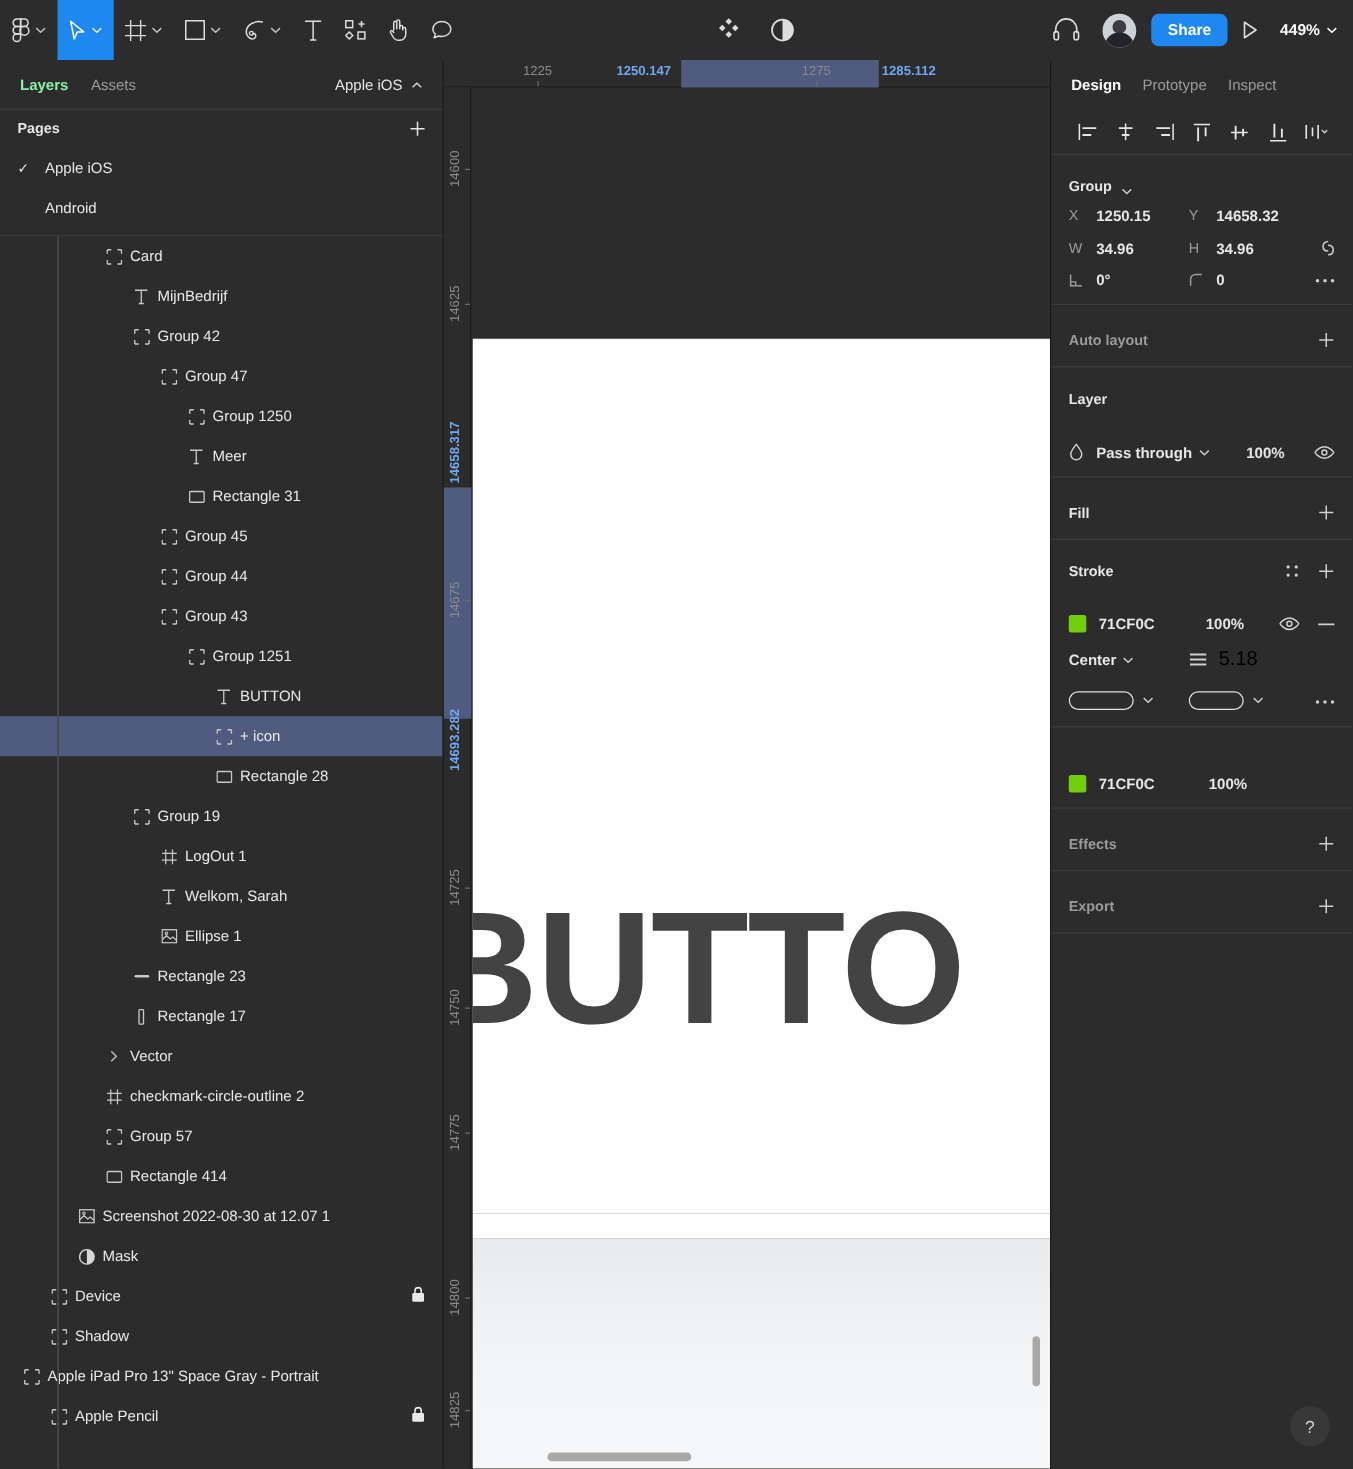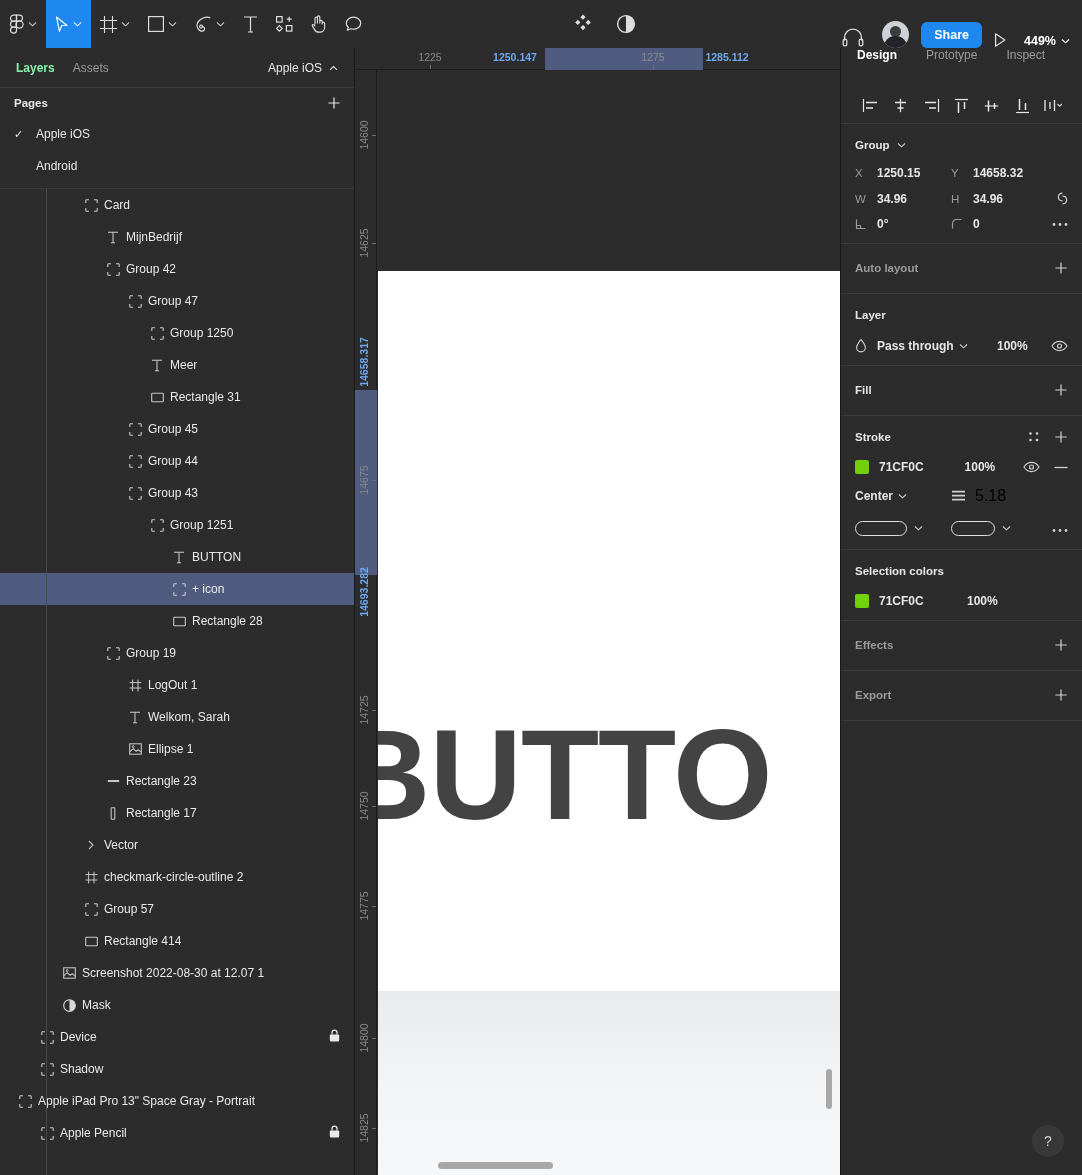--- a/index.html
+++ b/index.html
@@ -19,21 +19,21 @@
   }
   .tb-left { display: flex; align-items: center; height: 48px; }
   .tb-btn {
     height: 48px; display: flex; align-items: center; justify-content: center;
     padding: 0 9px; color: #fff; position: relative;
   }
   .tb-btn.active { background: #1e88f0; }
   .tb-btn svg { display: block; }
   .chev { margin-left: 4px; opacity: .85; }
   .tb-spacer { flex: 1; }
-  .tb-right { display: flex; align-items: flex-end; height: 48px; padding-right: 12px; gap: 2px; }
+  .tb-right { display: flex; align-items: center; height: 48px; padding-right: 12px; gap: 2px; }
   .avatar {
     width: 27px; height: 27px; border-radius: 50%; overflow: hidden;
     background: #cdd2d8; margin: 0 8px 0 10px; position: relative; flex: 0 0 27px;
   }
   .avatar .head { position: absolute; width: 11px; height: 11px; border-radius: 50%; background: #3b3b40; left: 8px; top: 5px; }
   .avatar .body { position: absolute; width: 23px; height: 15px; border-radius: 11px 11px 0 0; background: #23242a; left: 2px; top: 15px; }
   .share-btn {
     background: #1e88f0; color: #fff; font-size: 12.5px; font-weight: bold;
     border-radius: 6px; padding: 7px 13px; line-height: 1; margin: 0 2px;
   }
@@ -130,42 +130,42 @@
     position: absolute; left: -40px; top: 640px;
     font-size: 128px; font-weight: bold; color: #434343; letter-spacing: -1px;
     white-space: nowrap; line-height: 1;
   }
 
   
   .right-panel {
     width: 242px; flex: 0 0 242px; background: #2c2c2c; border-left: 1px solid #1a1a1a;
     display: flex; flex-direction: column; position: relative; min-height: 0;
   }
-  .rp-tabs { height: 40px; display: flex; align-items: flex-start; padding: 0 16px; gap: 29px; flex: 0 0 40px;}
+  .rp-tabs { height: 40px; display: flex; align-items: center; padding: 0 16px; gap: 17px; flex: 0 0 40px;}
   .rp-tab { font-size: 12px; color: #9b9b9b; }
   .rp-tab.active { color: #fff; font-weight: bold; }
   .align-row {
     height: 36px; display: flex; align-items: center; padding: 0 14px; gap: 0;
     border-bottom: 1px solid #3b3b3b;
   }
   .align-btn { flex: 1; display: flex; align-items: center; justify-content: center; color: #e6e6e6; height: 28px; }
   .sec { border-bottom: 1px solid #3b3b3b; padding: 10px 0 12px; }
   .sec-head {
-    display: flex; align-items: center; padding: 0 14px; height: 22px;
+    display: flex; align-items: flex-end; padding: 0 14px; height: 22px;
     font-size: 11.5px; font-weight: bold; color: #e6e6e6;
   }
   .sec-head.dim { color: #9b9b9b; }
   .sec-head .right-ic { margin-left: auto; display: flex; align-items: center; gap: 14px; color: #d0d0d0; }
   .prop-grid { display: flex; padding: 0 14px; margin-top: 10px; align-items: center; }
   .prop { display: flex; align-items: center; width: 96px; }
   .prop .plabel { width: 22px; color: #9b9b9b; font-size: 11.5px; display:flex; align-items:center;}
   .prop .pval { color: #e6e6e6; font-size: 12px; font-weight: bold; }
   .prop-tail { margin-left: auto; color: #d0d0d0; display: flex; align-items: center; }
   .swatch { width: 14px; height: 14px; border-radius: 2px; flex: 0 0 14px; }
-  .fill-row { display: flex; align-items: center; padding: 0 14px; margin-top: 12px; gap: 10px; }
+  .fill-row { display: flex; align-items: center; padding: 0 14px; margin-top: 28px; gap: 10px; }
   .fill-row .hex { font-size: 12px; color: #e6e6e6; font-weight: bold; width: 78px; }
   .fill-row .pct { font-size: 12px; color: #e6e6e6; font-weight: bold; width: 50px; }
   .fill-row .tail-ic { margin-left: auto; display: flex; gap: 14px; color: #d0d0d0; align-items:center; }
   .drop { display: flex; align-items: center; gap: 5px; font-size: 12px; color: #e6e6e6; font-weight:bold; }
   .stroke-line2 { display: flex; align-items: center; padding: 0 14px; margin-top: 13px; }
   .stroke-line2 .left { width: 96px; }
   .stroke-line2 .wcol { display: flex; align-items: center; gap: 9px; }
   .stroke-line3 { display: flex; align-items: center; padding: 0 14px; margin-top: 14px; }
   .cap-box {
     width: 52px; height: 15px; border: 1.5px solid #e0e0e0; border-radius: 8px;
@@ -892,23 +892,20 @@
             <svg width="16" height="5" viewBox="0 0 16 5">
               <circle cx="2" cy="2.5" r="1.4" fill="#d0d0d0"></circle>
                 <circle cx="8" cy="2.5" r="1.4" fill="#d0d0d0"></circle>
                 <circle cx="14" cy="2.5" r="1.4" fill="#d0d0d0"></circle>
             </svg>
           </span>
         </div>
       </div>
 
       <div class="sec">
-        <div class="sec-head">
-          <span>Selection colors</span>
-        </div>
         <div class="fill-row">
           <span class="swatch" id="selection-swatch" style="background: rgb(113, 207, 12);"></span>
           <span class="hex">71CF0C</span>
           <span class="pct">100%</span>
         </div>
       </div>
 
       <div class="sec" style="padding:13px 0 14px">
         <div class="sec-head dim">
           <span>Effects</span>

